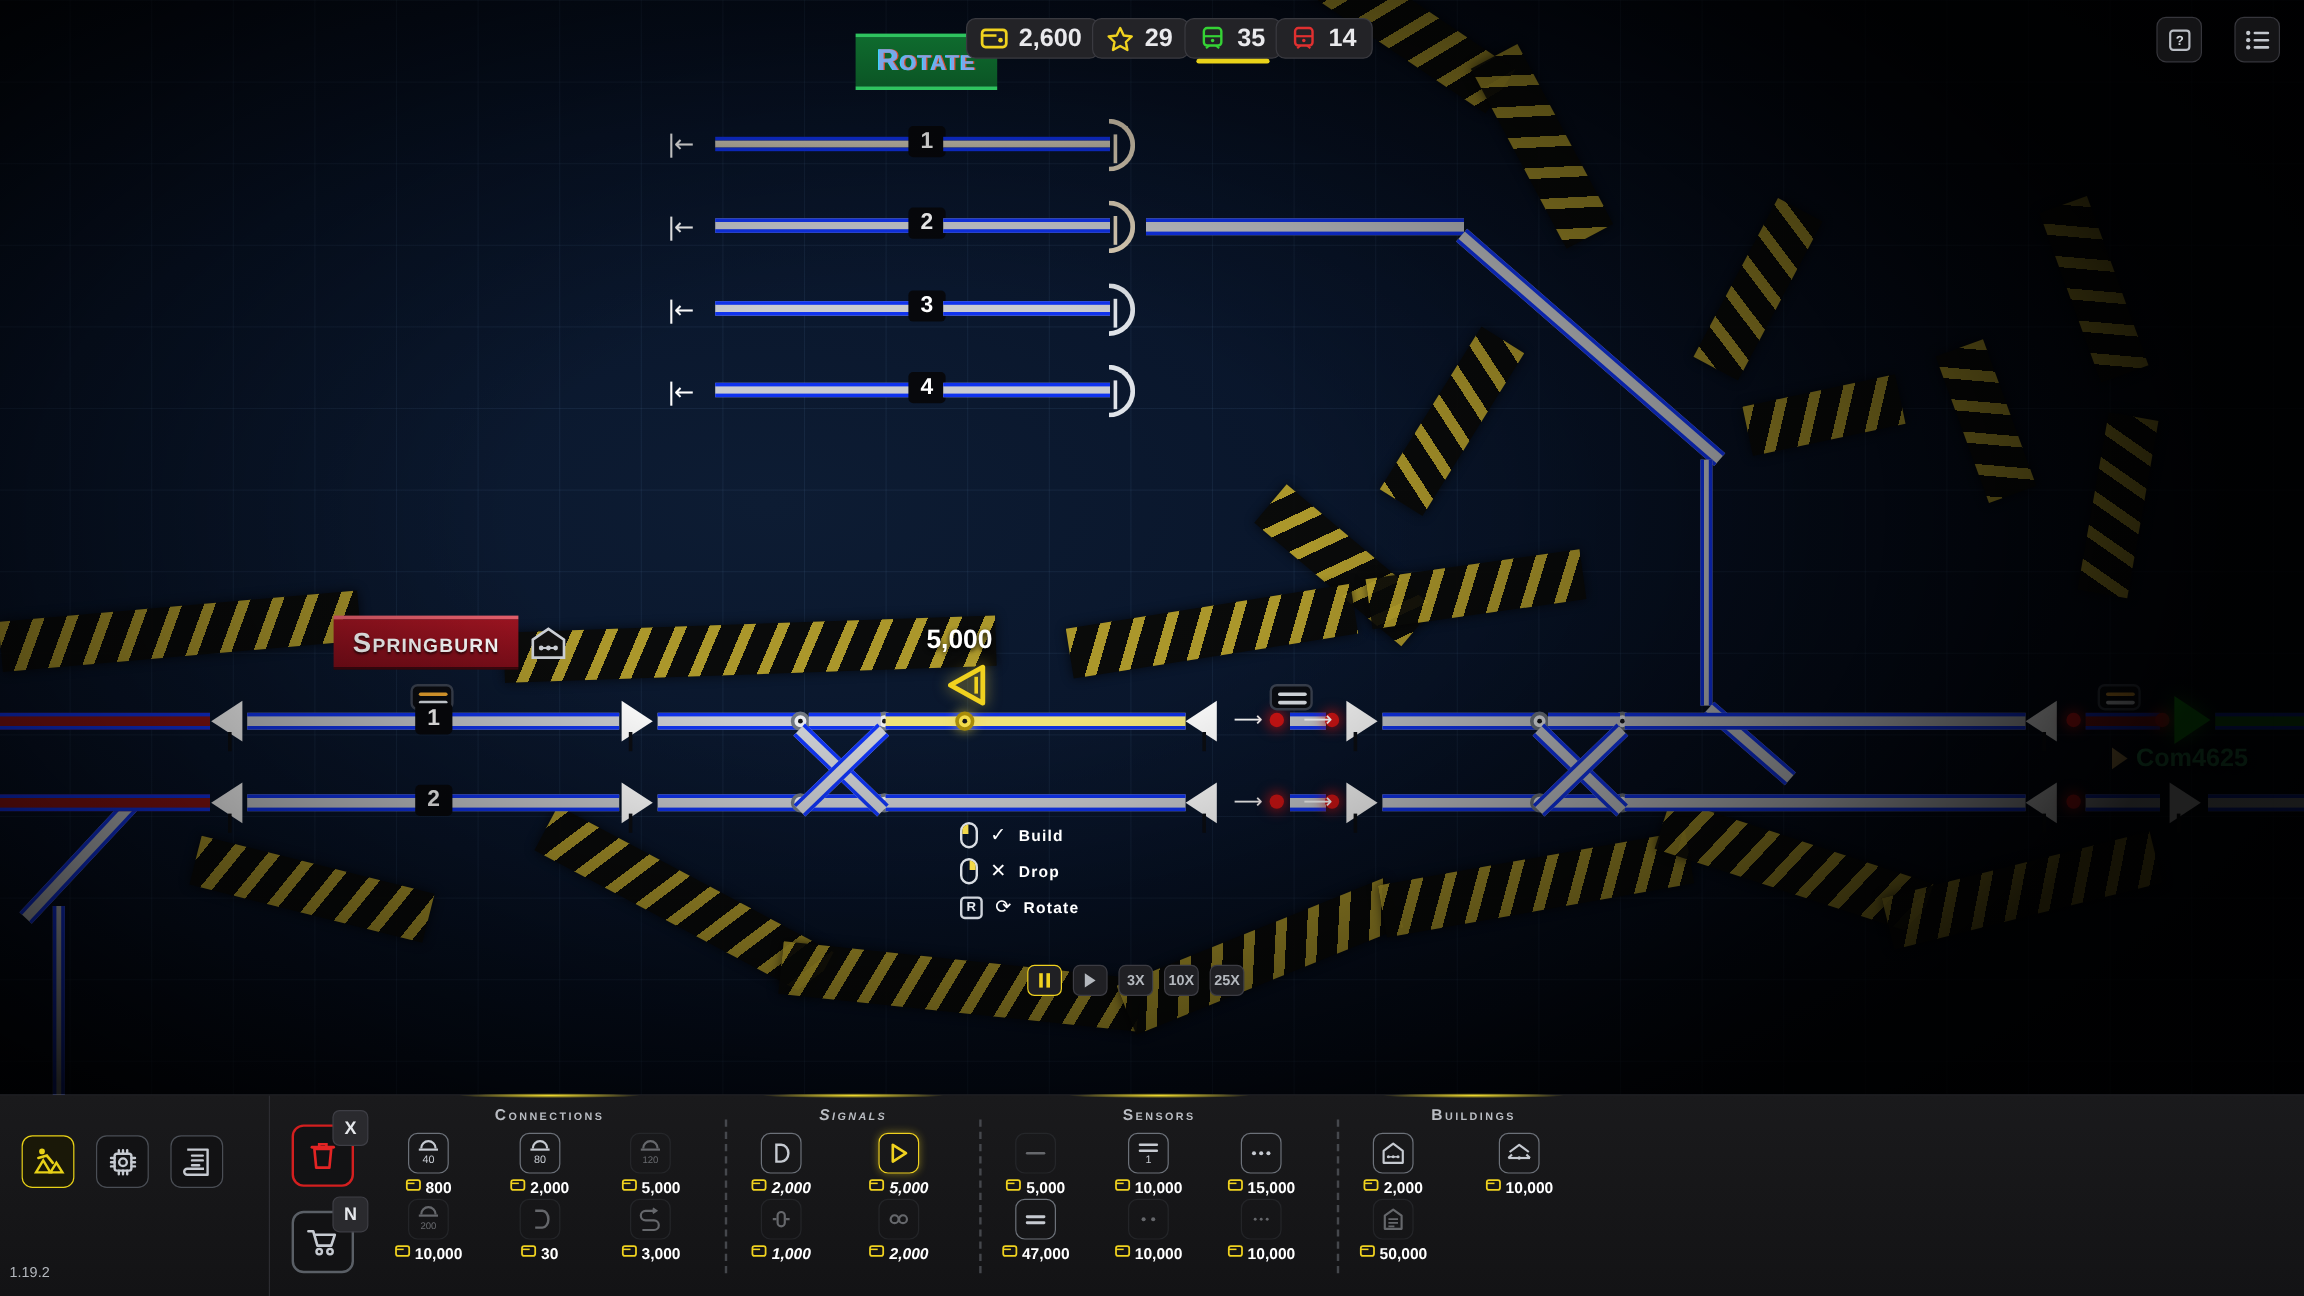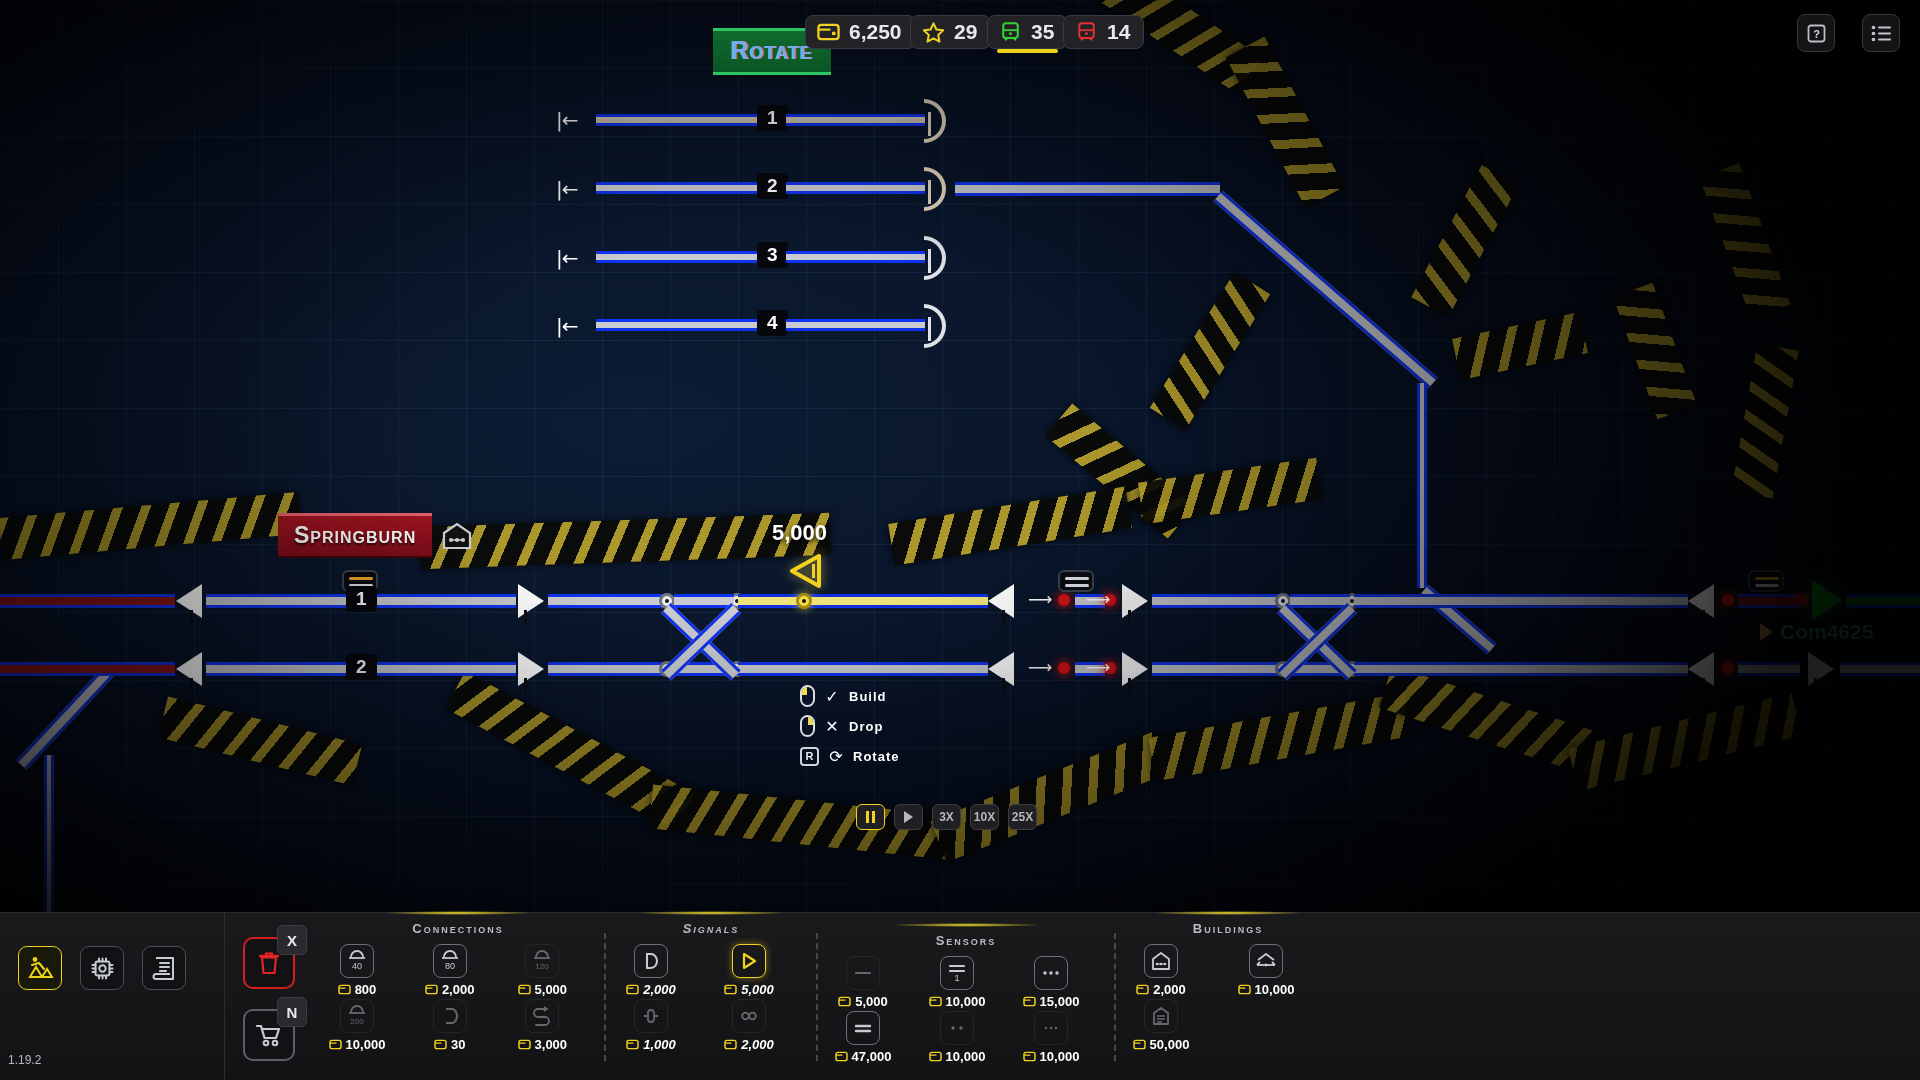--- a/index.html
+++ b/index.html
@@ -233,21 +233,21 @@
      background:radial-gradient(ellipse at center, #f3de2c 0%, rgba(243,222,44,0) 72%);
   }
   .cat h4{ text-align:center; color:#b9bcc2; font-size:13px; letter-spacing:2px;
            font-weight:bold; font-variant:small-caps; margin-bottom:8px; }
   .grid2{ display:grid; grid-template-columns:repeat(3,1fr); gap:2px 10px; }
   .item{ width:66px; display:flex; flex-direction:column; align-items:center; }
   .ibox{ width:34px;height:34px; border-radius:8px; border:1.5px solid #6c7179;
          display:flex;align-items:center;justify-content:center; margin-bottom:4px; }
   .item.lock .ibox{ border-color:#35383d; opacity:.45; }
   .item.sel .ibox{ border-color:#f0d21f; box-shadow:0 0 7px rgba(240,210,31,.45); }
-  .price{ display:flex; align-items:center; gap:4px; color:#fff;
+  .price{ display:flex; align-items:flex-start; gap:4px; color:#fff;
           font-size:13px; font-weight:bold; }
   .price .w{ width:13px;height:11px; }
   .catdiv{ width:0; border-left:2px dashed #55585e; height:128px;
            align-self:center; margin:0 12px; opacity:.75; }
 
   svg{ display:block; overflow:visible; }
 </style>
 </head>
 <body>
 
@@ -431,21 +431,21 @@
 
 <div id="topbar">
   <div id="scenario">Rotate</div>
 
   <div class="badge" style="left:805px;">
     <svg class="bi" viewBox="0 0 24 20">
       <rect x="1.5" y="2.5" width="21" height="15" rx="3" fill="none" stroke="#f0d21f" stroke-width="2.4"></rect>
       <path d="M1.5 7.5 H14" stroke="#f0d21f" stroke-width="2.2"></path>
       <circle cx="17.5" cy="11.5" r="2" fill="#f0d21f"></circle>
     </svg>
-    <span>6,250</span>
+    <span>2,600</span>
   </div>
 
   <div class="badge" style="left:910px;">
     <svg class="bi" viewBox="0 0 24 22">
       <polygon points="12,1.5 15.2,8.3 22.6,9.2 17.2,14.3 18.6,21.6 12,18 5.4,21.6 6.8,14.3 1.4,9.2 8.8,8.3" fill="none" stroke="#f0d21f" stroke-width="2.2" stroke-linejoin="round"></polygon>
     </svg>
     <span>29</span>
   </div>
 
   <div class="badge underline" style="left:987px;">
@@ -732,21 +732,21 @@
                 <path d="M1 4.5H8" stroke="#f0d21f" stroke-width="1.4"></path>
               </svg>
             <span>2,000</span>
           </div>
         </div>
       </div>
     </div>
 
     <div class="catdiv"></div>
 
-    <div class="cat" style="width:272px;margin-top:12px;">
+    <div class="cat" style="width:272px;">
       <div class="caphead"></div>
       <h4>Sensors</h4>
       <div class="grid2">
         <div class="item lock">
           <div class="ibox">
             <svg width="20" height="8" viewBox="0 0 20 8">
               <path d="M3 4 H17" stroke="#c6cad1" stroke-width="2.2" stroke-linecap="round"></path>
             </svg>
           </div>
           <div class="price">

